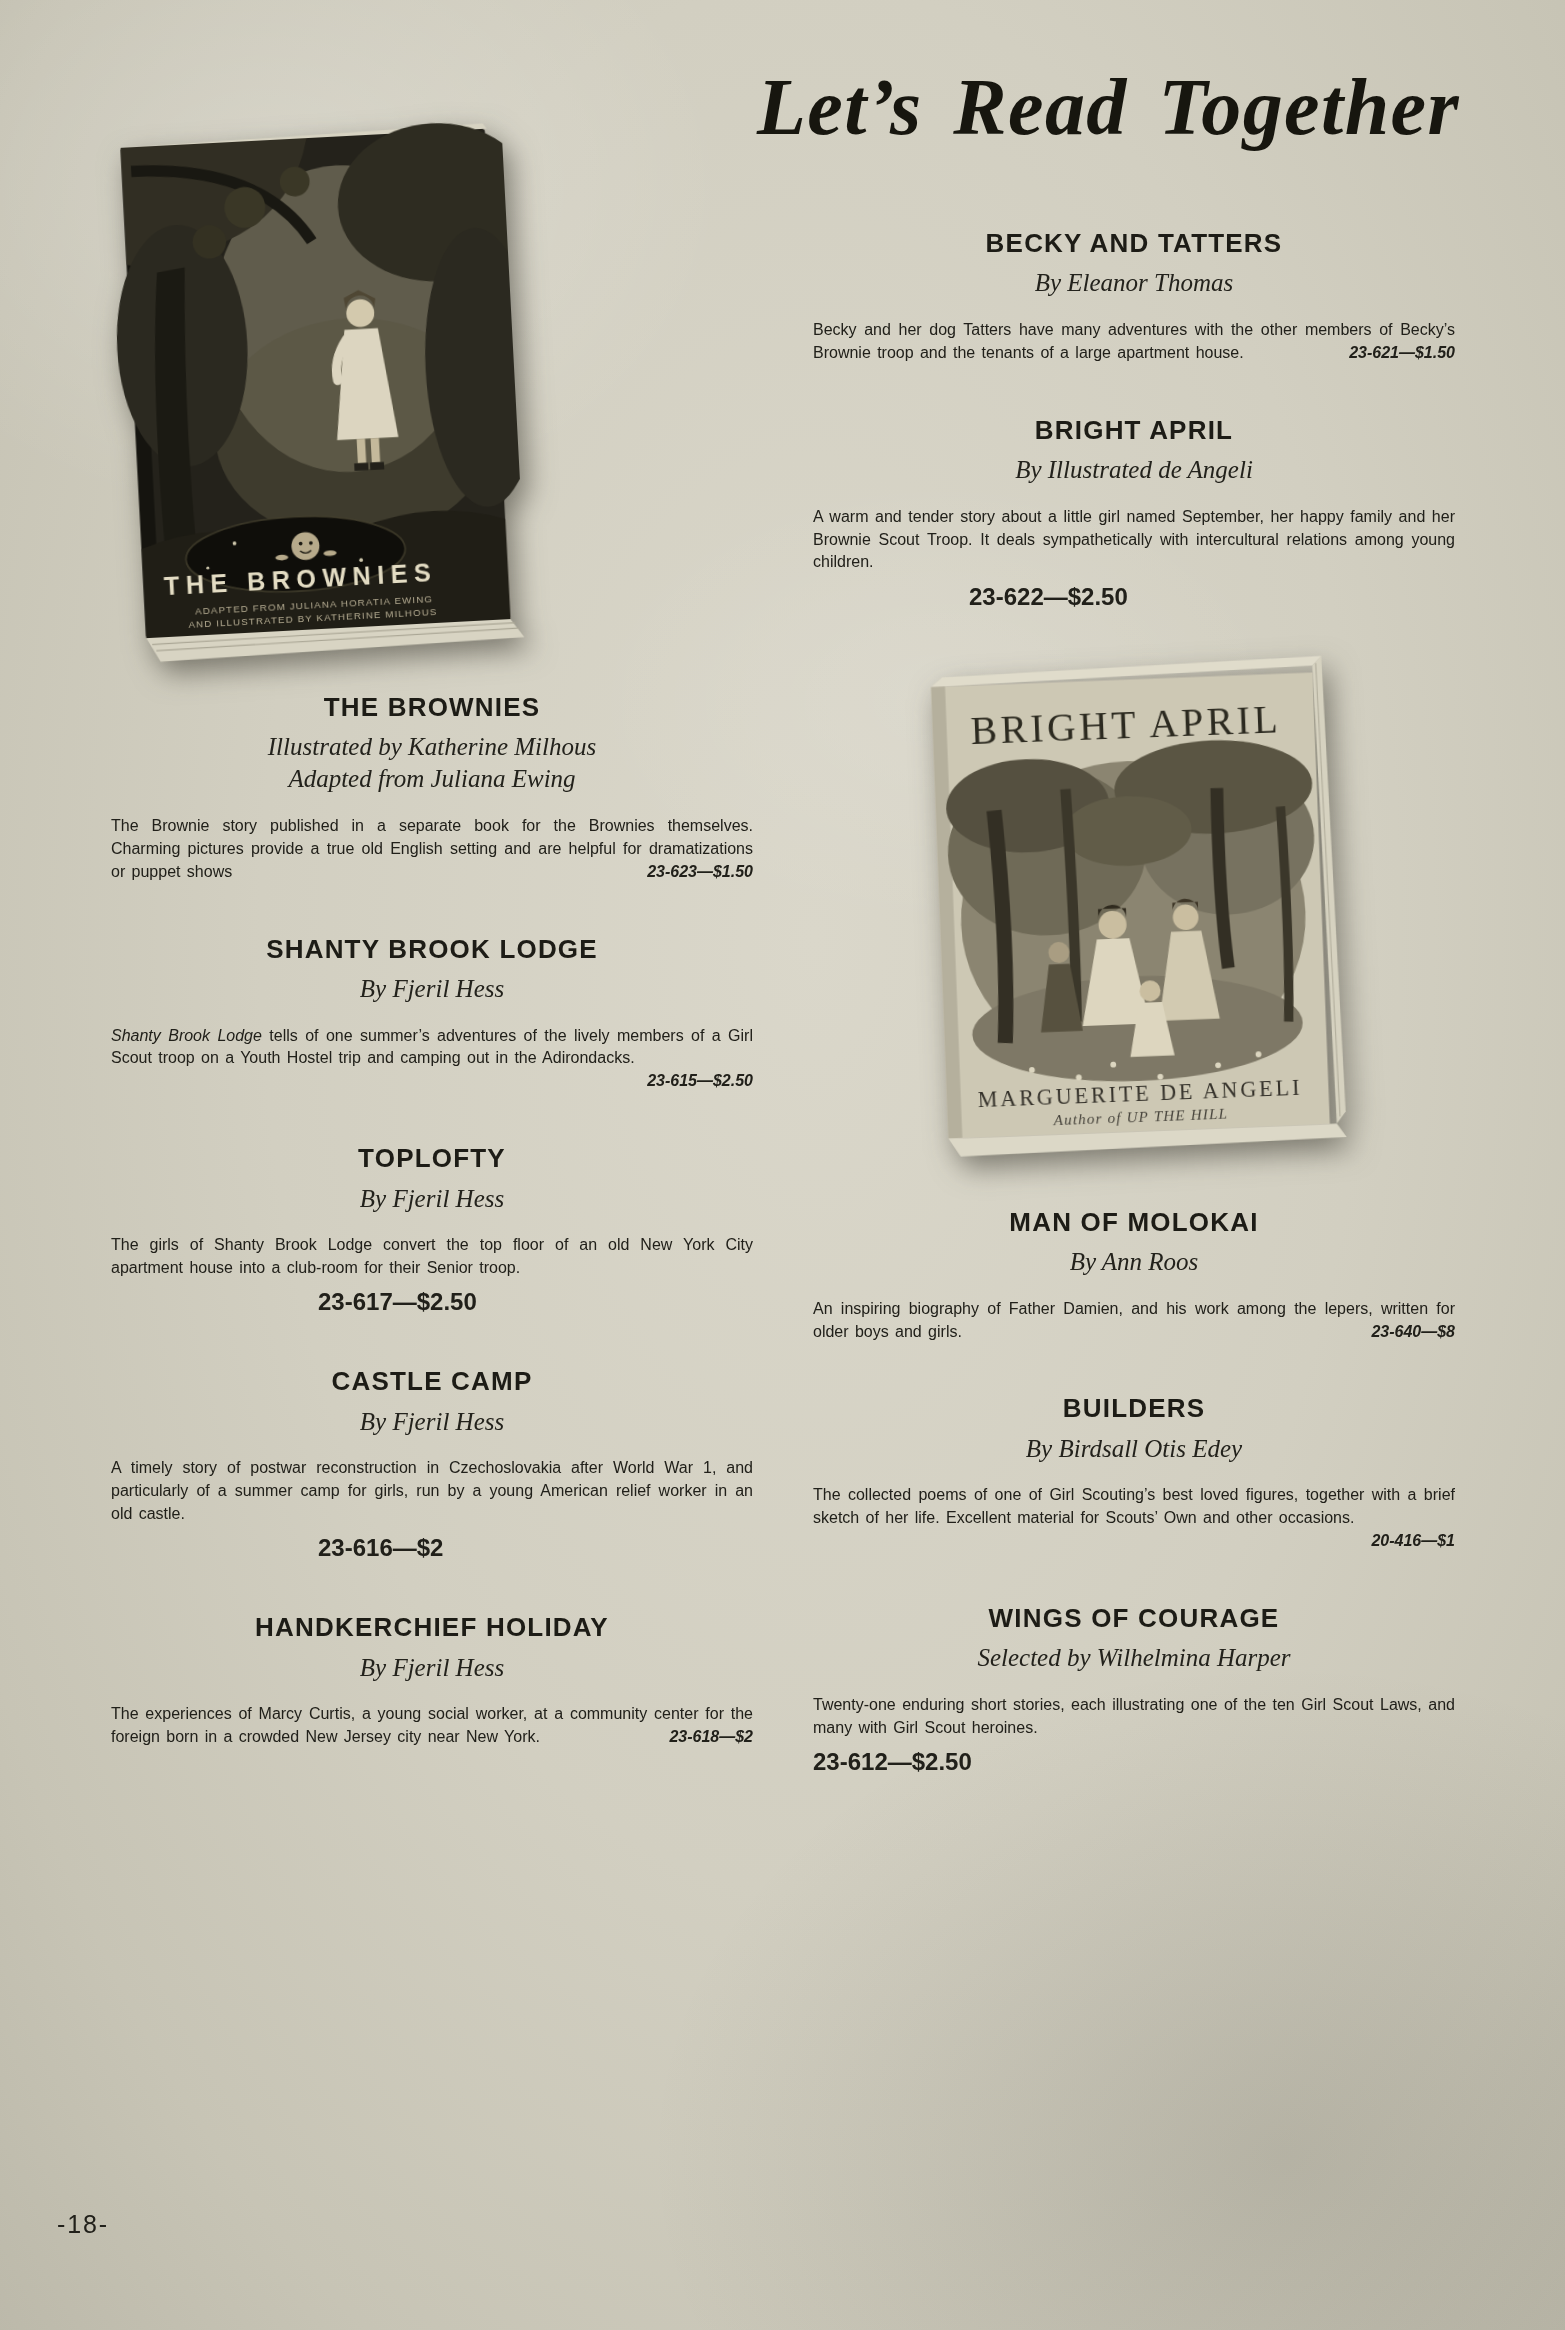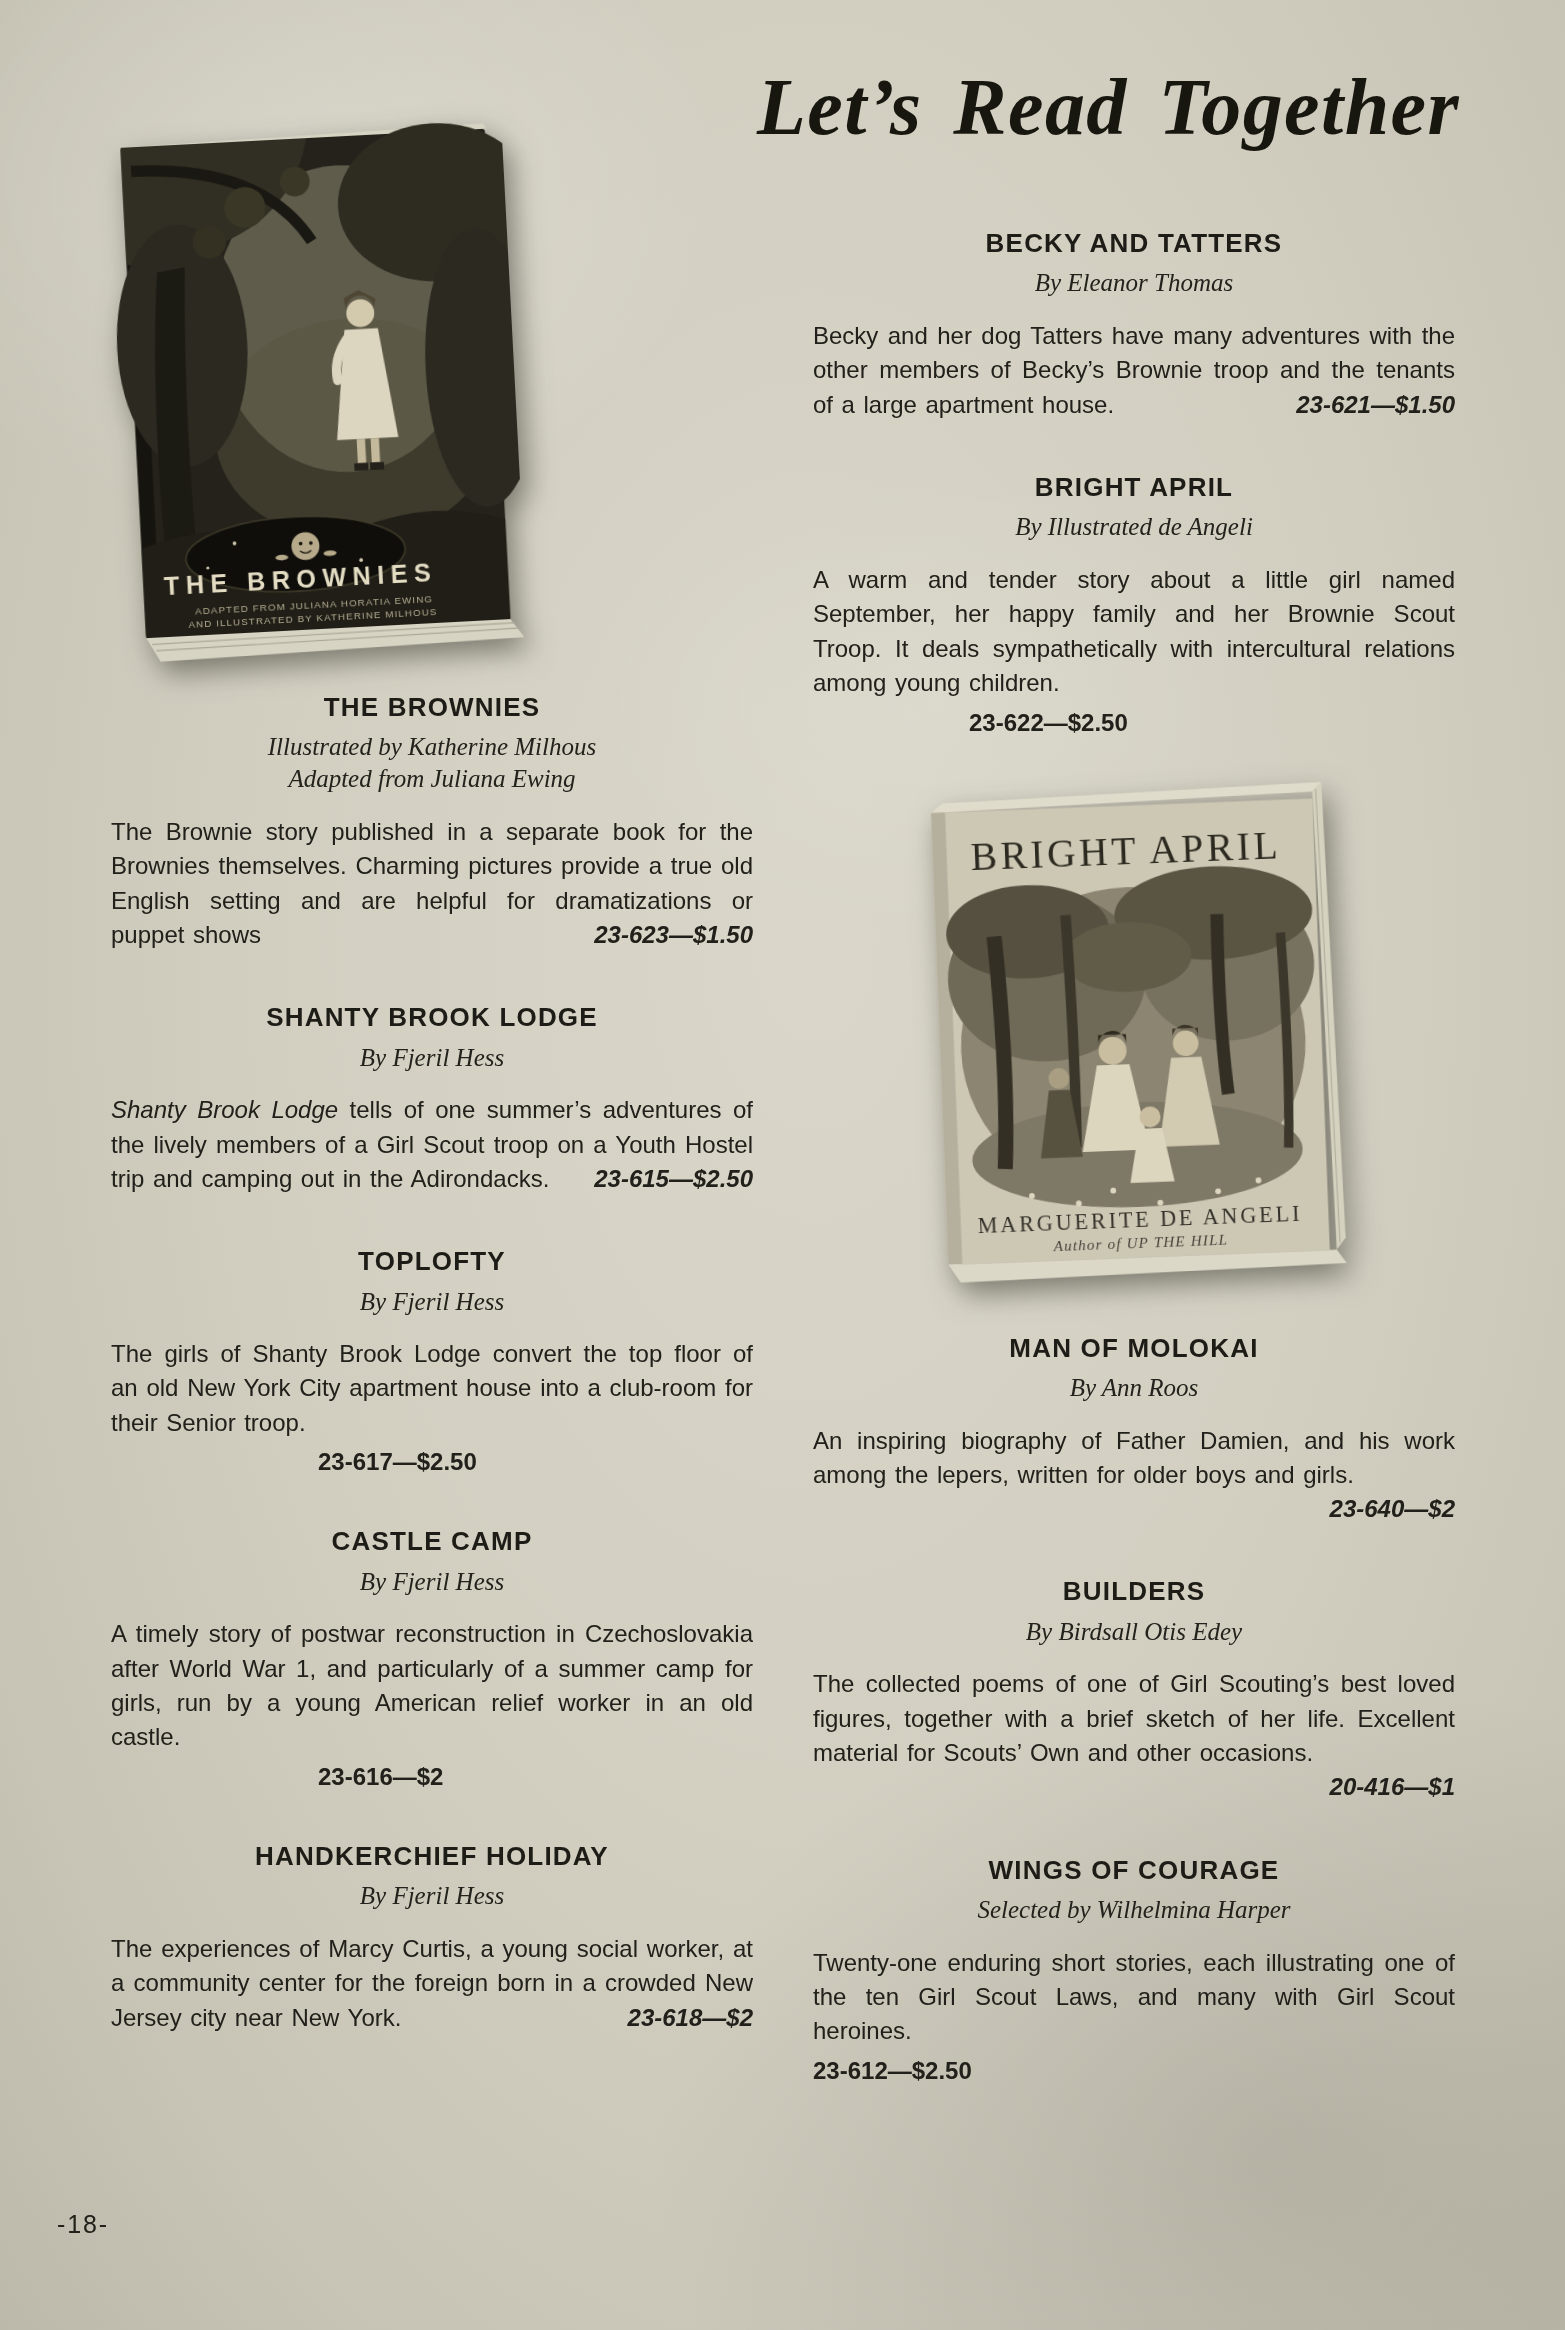--- a/index.html
+++ b/index.html
@@ -35,21 +35,21 @@
     margin:0 0 8.4px; font-size:26px; font-weight:bold;
     letter-spacing:1.2px; text-align:center; color:#1d1c16;
   }
   .bylines { margin:0 0 19.6px; }
   .byline {
     margin:0; line-height:1.28; text-align:center;
     font-family:"Liberation Serif", serif; font-style:italic;
     font-size:25px; color:#23221c;
   }
   .body {
-    margin:0; font-size:24px; line-height:1.43; text-align:justify;
+    margin:0; font-size:16px; line-height:1.43; text-align:justify;
     overflow:hidden; word-spacing:1.9px; color:#21201a;
   }
   .body .lead { font-style:italic; }
   .code { font-weight:bold; white-space:nowrap; }
   .body .code { float:right; margin-left:28px;font-style:italic; }
   .code-line { margin-top:8.4px; font-size:24px; }
   .code-line.indent-l { padding-left:207px; }
   .code-line.indent-r { padding-left:156px; }
   .code-line.align-right { padding-right:58px; }
 
@@ -265,21 +265,21 @@
         </figure>
       </section>
 
       <section class="book">
         <h3 class="book-title">MAN OF MOLOKAI</h3>
         <div class="bylines">
           <p class="byline">By Ann Roos</p>
         </div>
         <p class="body">
           <span>An inspiring biography of Father Damien, and his work among the lepers, written for older boys and girls.</span>
-          <span class="code">23-640—$2</span>
+          <span class="code">23-640—$8</span>
         </p>
       </section>
 
       <section class="book">
         <h3 class="book-title">BUILDERS</h3>
         <div class="bylines">
           <p class="byline">By Birdsall Otis Edey</p>
         </div>
         <p class="body">
           <span>The collected poems of one of Girl Scouting’s best loved figures, together with a brief sketch of her life. Excellent material for Scouts’ Own and other occasions.</span>

